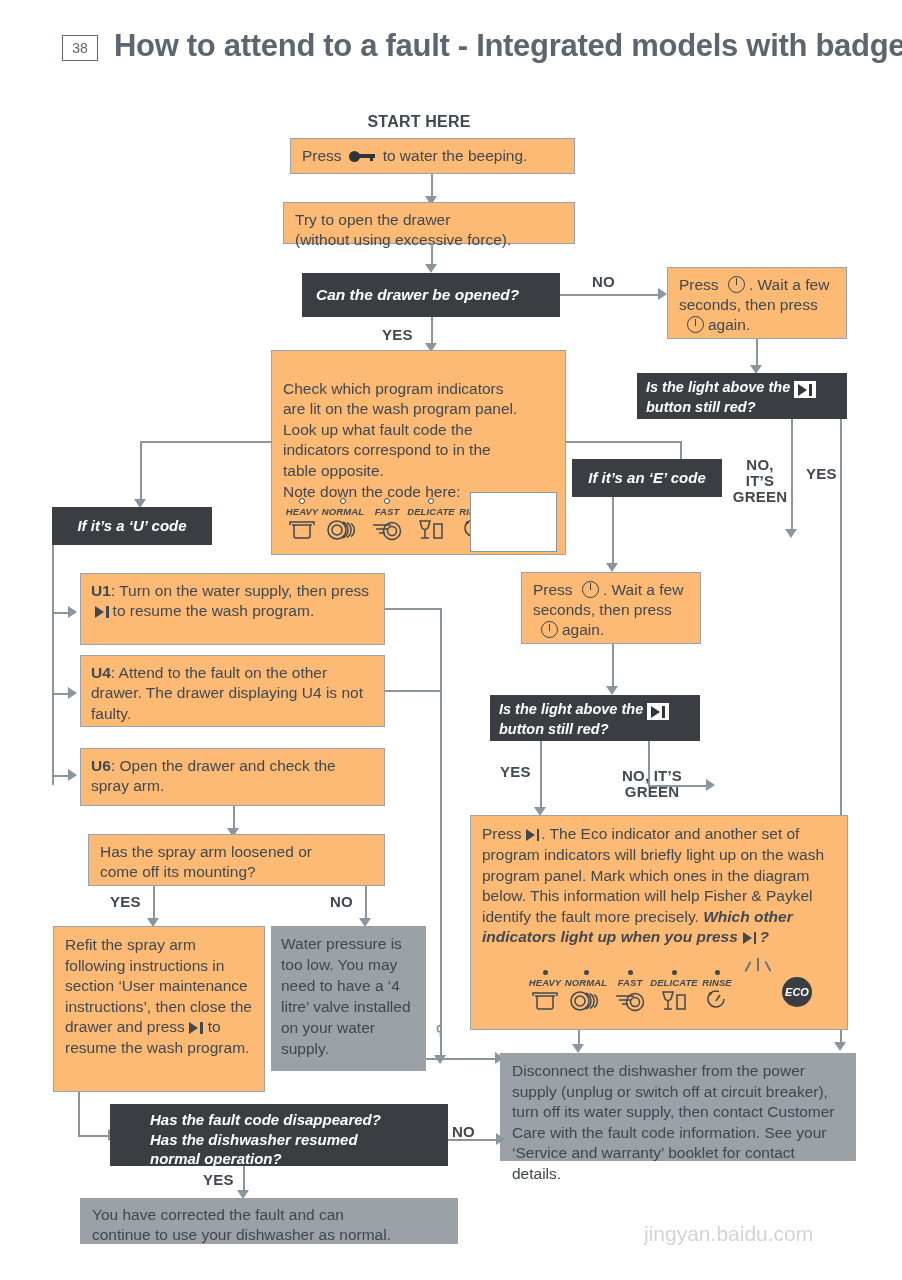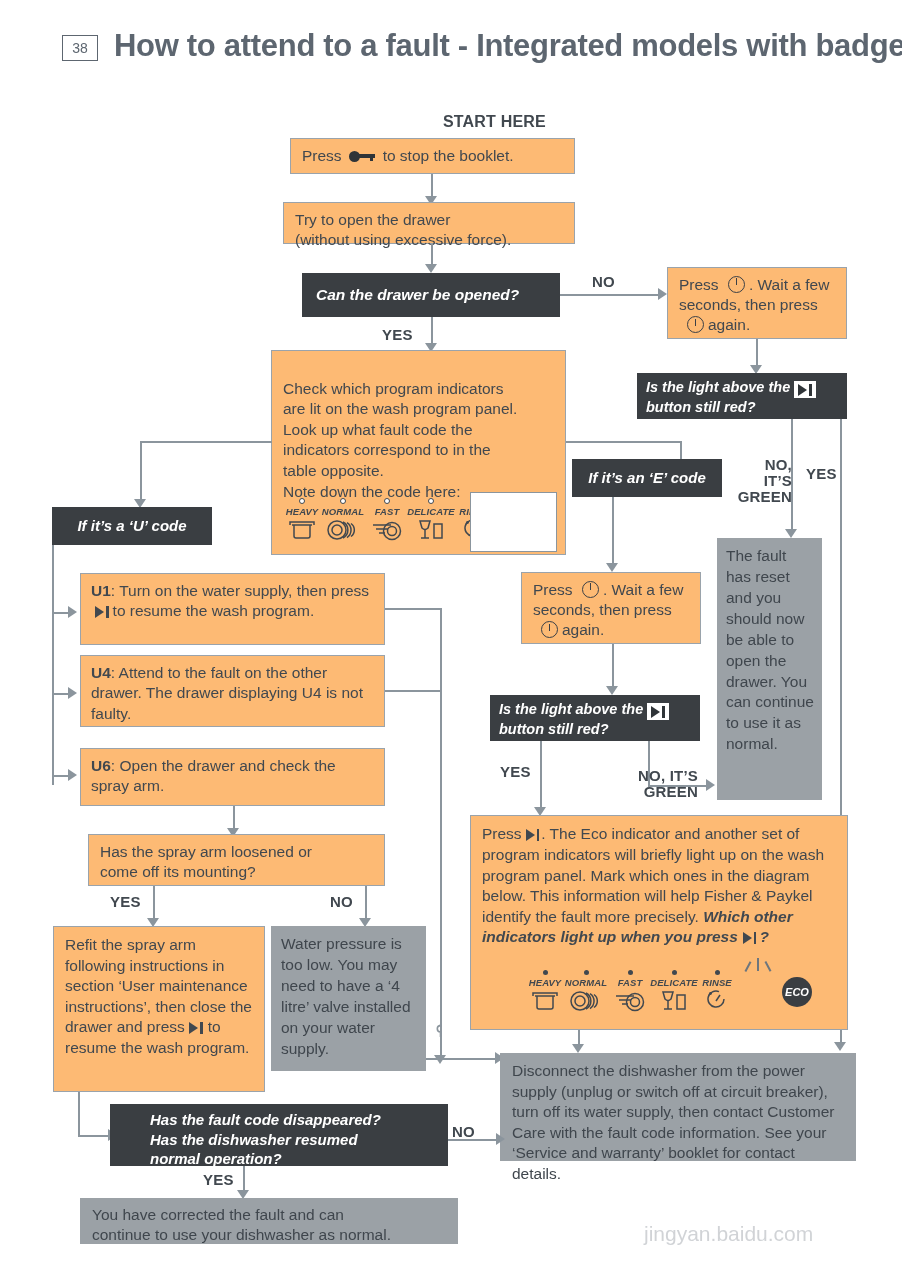--- a/index.html
+++ b/index.html
@@ -60,21 +60,21 @@
   }
   .pad{padding:7px 10px 7px 11px;}
 
   .label{
     position:absolute;
     font-size:15px;font-weight:bold;color:#41484f;
     letter-spacing:0.2px;
     line-height:1.05;
     font-family:"Liberation Sans",sans-serif;
   }
-  .center{text-align:right;}
+  .center{text-align:center;}
 
   
   .ln{position:absolute;background:#8b959d;}
   .lnv{width:1.6px;}
   .lnh{height:1.6px;}
   .arrow-d{
     position:absolute;width:0;height:0;
     border-left:6.5px solid transparent;
     border-right:6.5px solid transparent;
     border-top:9px solid #8b959d;
@@ -189,21 +189,21 @@
 
   <div class="label center" style="left:292px;top:114px;width:254px;font-size:16px;">START HERE</div>
 
   <div class="node box-white txt pad" style="left:290px;top:138px;width:285px;height:36px;display:flex;align-items:center;">
     <span>Press</span>
     <span class="ico-key" style="margin:0 8px 0 7px;">
       <span class="kh"></span>
         <span class="ks"></span>
         <span class="kt"></span>
     </span>
-    <span>to stop the booklet.</span>
+    <span>to water the beeping.</span>
   </div>
 
   <div class="ln lnv" style="left:431px;top:174px;height:24px;"></div>
   <div class="arrow-d" style="left:425px;top:196px;"></div>
 
   <div class="node box-white txt pad" style="left:283px;top:202px;width:292px;height:42px;white-space:pre-line;">Try to open the drawer
 (without using excessive force).</div>
 
   <div class="ln lnv" style="left:431px;top:244px;height:22px;"></div>
   <div class="arrow-d" style="left:425px;top:264px;"></div>
@@ -331,21 +331,20 @@
   <div class="ln lnv" style="left:140px;top:441px;height:60px;"></div>
   <div class="arrow-d" style="left:134px;top:499px;"></div>
 
   <div class="node box-dark txt" style="left:52px;top:507px;width:160px;height:38px;display:flex;align-items:center;justify-content:center;font-size:15px;">If it’s a ‘U’ code</div>
 
   <div class="ln lnh" style="left:566px;top:441px;width:115px;"></div>
   <div class="ln lnv" style="left:680px;top:441px;height:18px;"></div>
 
   <div class="node box-dark txt" style="left:572px;top:459px;width:150px;height:38px;display:flex;align-items:center;justify-content:center;font-size:15px;">If it’s an ‘E’ code</div>
 
-  <div class="node box-gray txt" style="left:717px;top:538px;width:105px;height:262px;padding:8px 7px 0 9px;line-height:1.35;">The fault has reset and you should now be able to open the drawer. You can continue to use it as normal.</div>
 
   <div class="ln lnv" style="left:52px;top:545px;height:240px;"></div>
 
   <div class="ln lnh" style="left:52px;top:612px;width:18px;"></div>
   <div class="arrow-r" style="left:68px;top:606px;"></div>
   <div class="node box-white txt" style="left:80px;top:573px;width:305px;height:72px;padding:7px 8px 0 10px;line-height:1.32;">
     <b>U1</b><span>: </span><span>Turn on the water supply, then press</span>
     <span class="ico-pp" style="margin:0 4px;"><span class="tri"></span><span class="bar"></span></span><span>to resume the wash program.</span>
   </div>
 

